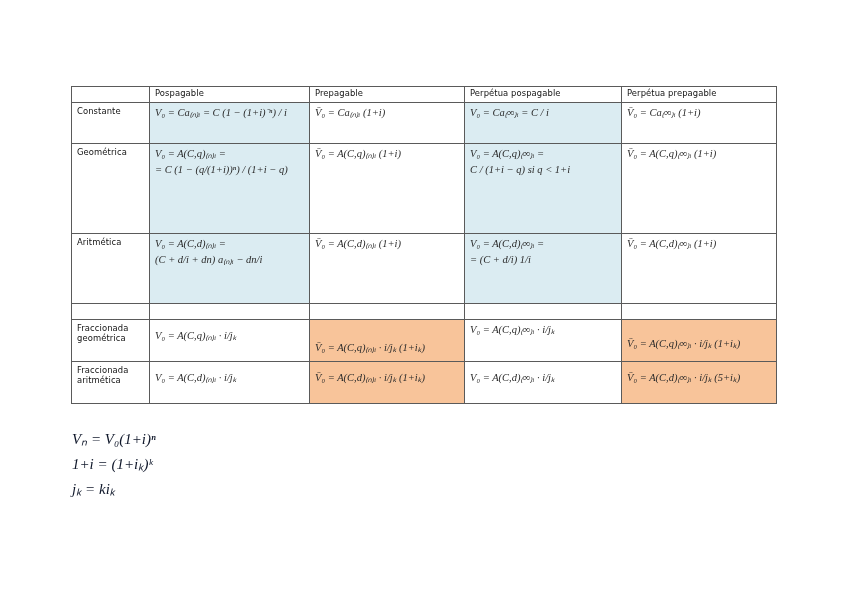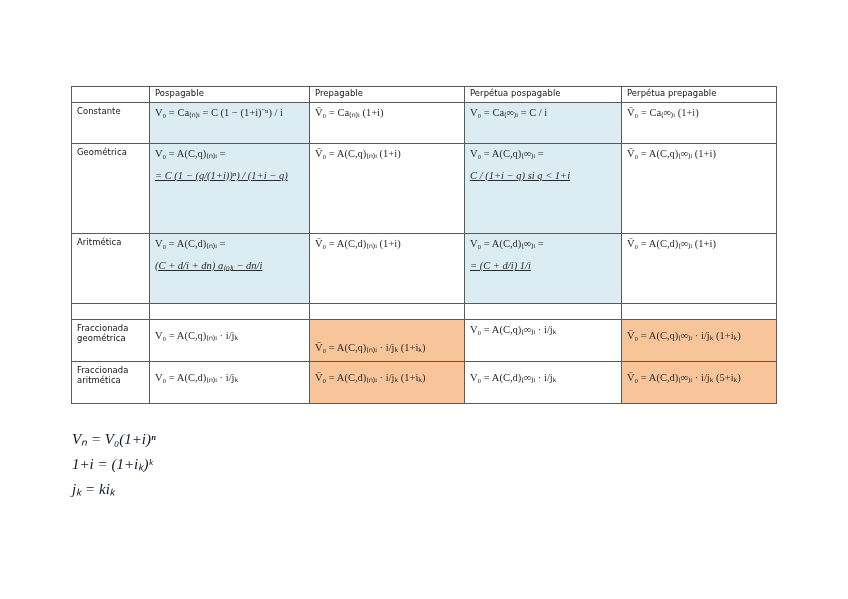--- a/index.html
+++ b/index.html
@@ -14,22 +14,22 @@
   .tbl td {
     border: 1px solid #5a5a5a; vertical-align: top; padding: 3px 5px; box-sizing: border-box;
     font-family: "Liberation Serif", serif; font-size: 10.5px; color: #2b2b2b;
   }
   .tbl td.hdr, .tbl td.rowlbl {
     font-family: "DejaVu Sans", sans-serif; font-size: 8.4px; letter-spacing: 0.1px; color: #111;
   }
   .tbl td.hdr { padding: 1px 5px; }
   .blue { background: #dbecf2; }
   .orange { background: #f8c49a; }
-  .f { white-space: nowrap; line-height: 14px; }
-  .f2 { font-style: italic; white-space: nowrap; margin-top: 8px; line-height: 14px; text-decoration: underline; }
+  .f { font-style: italic; white-space: nowrap; line-height: 14px; }
+  .f2 { font-style: italic; white-space: nowrap; margin-top: 2px; line-height: 14px; }
   .note {
     position: absolute; left: 72px; font-family: "Liberation Serif", serif; font-style: italic;
     font-size: 15px; color: #0f172a; white-space: nowrap;
   }
 </style>
 </head>
 <body>
 
 <table class="tbl">
   <colgroup>
@@ -113,21 +113,21 @@
     <td>
           <div class="f" style="margin-top:6px">V₀ = A(C,q)₍ₙ₎ᵢ · i/jₖ</div>
         </td>
     <td class="orange">
           <div class="f" style="margin-top:18px">V̈₀ = A(C,q)₍ₙ₎ᵢ · i/jₖ (1+iₖ)</div>
         </td>
     <td>
           <div class="f" style="">V₀ = A(C,q)₍∞₎ᵢ · i/jₖ</div>
         </td>
     <td class="orange">
-          <div class="f" style="margin-top:6px">V̈₀ = A(C,q)₍∞₎ᵢ · i/jₖ (1+iₖ)</div>
+          <div class="f" style="margin-top:14px">V̈₀ = A(C,q)₍∞₎ᵢ · i/jₖ (1+iₖ)</div>
         </td>
   </tr>
 
   <tr style="height:42px">
     <td class="rowlbl">Fraccionada aritmética</td>
     <td>
           <div class="f" style="margin-top:6px">V₀ = A(C,d)₍ₙ₎ᵢ · i/jₖ</div>
         </td>
     <td class="orange">
           <div class="f" style="margin-top:6px">V̈₀ = A(C,d)₍ₙ₎ᵢ · i/jₖ (1+iₖ)</div>

